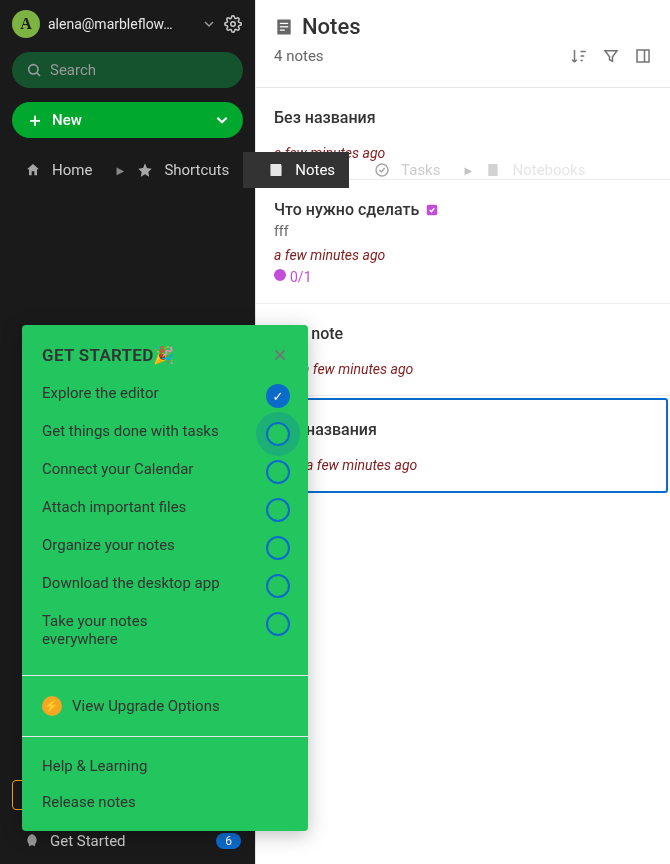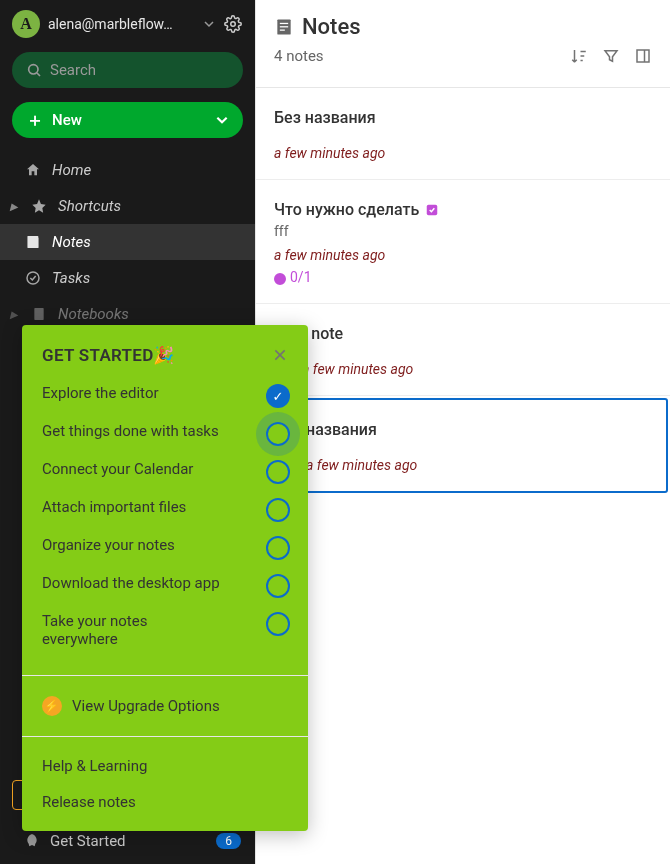--- a/index.html
+++ b/index.html
@@ -15,21 +15,21 @@
 
 .search-box { margin: 4px 12px 10px 12px; background: #14532d; border-radius: 18px; display: flex; align-items: center; padding: 9px 14px; gap: 8px; }
 .search-box .icon { color: #999; }
 .search-ph { color: #999; font-size: 15px; }
 
 .new-btn { margin: 4px 12px 14px 12px; background: #00a82d; border-radius: 18px; display: flex; align-items: center; padding: 9px 14px; gap: 8px; cursor: pointer; }
 .new-btn .plus { color: #fff; font-size: 18px; font-weight: bold; line-height: 1; }
 .new-btn .lbl { color: #fff; font-size: 15px; font-weight: 500; flex: 1; }
 .new-btn .chev { color: #fff; }
 
-.nav { display: flex; flex-direction: column; font-style: italic; }
+.nav { display: flex; flex-direction: row; }
 .nav-item { display: flex; align-items: center; padding: 9px 14px 9px 24px; gap: 10px; cursor: pointer; font-size: 15px; color: #ccc; position: relative; }
 .nav-item.ind { padding-left: 10px; }
 .nav-item.active { background: #333; color: #fff; }
 .nav-item .exp { width: 10px; display: inline-block; color: #888; font-size: 10px; }
 .nav-item .icon { width: 18px; display: flex; justify-content: center; color: #a6a6a6; }
 .nav-item.active .icon { color: #e6e6e6; }
 
 .sidebar-bottom { margin-top: auto; }
 .upgrade-box { margin: 12px; border: 1px solid #f5a623; border-radius: 4px; height: 30px; }
 .get-started-row { display: flex; align-items: center; padding: 10px 14px 14px 24px; gap: 10px; cursor: pointer; }
@@ -49,25 +49,25 @@
 .header-actions > span { cursor: pointer; }
 .divider { height: 1px; background: #e6e6e6; }
 
 .note-list { flex: 1; overflow: auto; }
 .note { padding: 20px 18px 18px 18px; border-bottom: 1px solid #ededed; cursor: pointer; }
 .note.selected { border: 2px solid #0b6bcb; border-radius: 3px; margin: 2px; }
 .note-title { font-size: 16px; color: #333; font-weight: 500; display: flex; align-items: center; gap: 6px; }
 .task-glyph { color: #c24dd8; font-size: 14px; }
 .note-snippet { color: #666; font-size: 14px; margin-top: 4px; }
 .note-meta { color: #7f1d1d; font-size: 14px; margin-top: 18px; font-style: italic; }
-.note-task-count { color: #c24dd8; font-size: 14px; margin-top: 6px; display: flex; align-items: flex-end; gap: 4px; }
+.note-task-count { color: #c24dd8; font-size: 14px; margin-top: 6px; display: flex; align-items: flex-start; gap: 4px; }
 .circ { width: 12px; height: 12px; border: 2px solid #c24dd8; border-radius: 50%; background: #c24dd8; position: relative; }
 
 
-.popup { position: absolute; left: 22px; top: 325px; width: 286px; background: #84cc16; border-radius: 4px; box-shadow: 0 4px 20px rgba(0,0,0,0.25); z-index: 10; }
+.popup { position: absolute; left: 22px; top: 325px; width: 286px; background: #22c55e; border-radius: 4px; box-shadow: 0 4px 20px rgba(0,0,0,0.25); z-index: 10; }
 .popup-head { display: flex; align-items: center; padding: 20px 20px 8px 20px; }
 .popup-head h2 { font-size: 17px; font-weight: 600; color: #333; flex: 1; letter-spacing: 0.3px; }
 .popup-close { color: #737373; cursor: pointer; font-size: 16px; }
 .popup-body { padding: 4px 12px 14px 20px; }
 .check-row { display: flex; align-items: flex-start; padding: 7px 0; gap: 44px; }
 .check-row .lbl { flex: 1; font-size: 15px; color: #333; }
 .check { width: 24px; height: 24px; border-radius: 50%; display: flex; align-items: center; justify-content: center; margin-right: 6px; }
 .check.done { background: #0b6bcb; color: #fff; font-size: 13px; }
 .check.todo { border: 2.5px solid #0b6bcb; }
 .check.hl { box-shadow: 0 0 0 10px rgba(11,107,203,0.22); }

